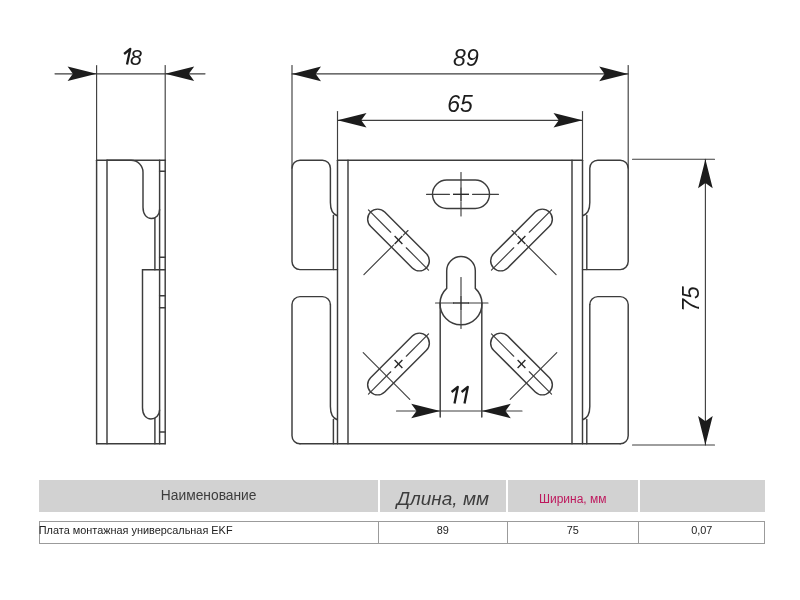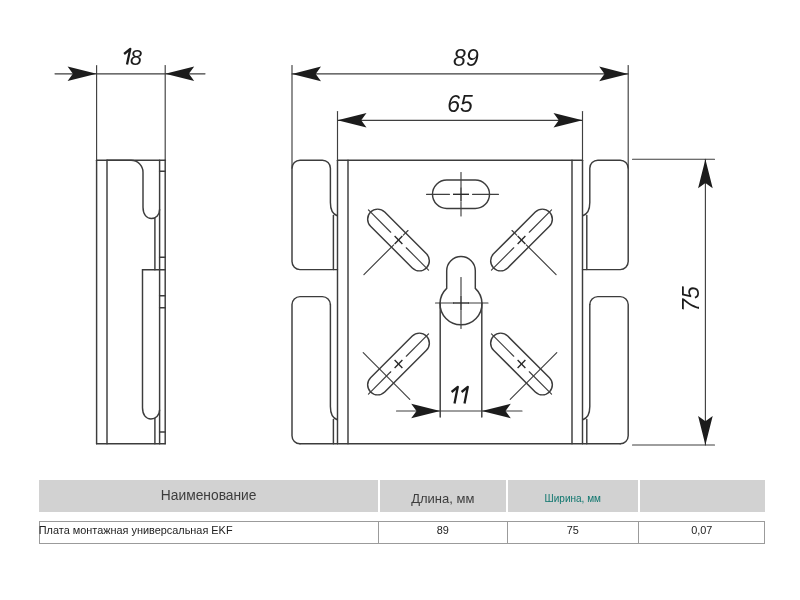--- a/index.html
+++ b/index.html
@@ -248,22 +248,22 @@
         <path d="M705.4,159.2 L698.1,188.2 L705.4,182.89999999999998 L712.6999999999999,188.2 Z" fill="#1c1c1c" stroke="none"></path>
         <path d="M705.4,445 L698.1,416 L705.4,421.3 L712.6999999999999,416 Z" fill="#1c1c1c" stroke="none"></path>
       </g>
 
 <g>
         <text x="699" y="299" transform="rotate(-90 699 299)" font-family="Liberation Sans, sans-serif" font-size="23" font-style="italic" fill="#1c1c1c" text-anchor="middle">75</text>
       </g>
 </svg>
 <div style="position:absolute;left:38.8px;top:479.5px;width:726.2px;height:32px;background:#d2d2d2;"></div>
 <div style="position:absolute;left:38.8px;top:476px;width:339.8px;height:32px;display:flex;align-items:center;justify-content:center;font-size:13.8px;color:#3d3d3d;transform:translateY(2.6px);">Наименование</div>
-<div style="position:absolute;left:378.6px;top:479.5px;width:128.39999999999998px;height:32px;display:flex;align-items:center;justify-content:center;font-size:13px;color:#3d3d3d;transform:translateY(2.6px);">Длина, мм</div>
-<div style="position:absolute;left:507.0px;top:479.5px;width:131.5px;height:32px;display:flex;align-items:center;justify-content:center;font-size:10px;color:#0f766e;transform:translateY(2.6px);">Ширина, мм</div>
+<div style="position:absolute;left:378.6px;top:479.5px;width:128.39999999999998px;height:32px;display:flex;align-items:center;justify-content:center;font-size:19px;color:#3d3d3d;transform:translateY(2.6px);font-style:italic;">Длина, мм</div>
+<div style="position:absolute;left:507.0px;top:479.5px;width:131.5px;height:32px;display:flex;align-items:center;justify-content:center;font-size:12px;color:#be185d;transform:translateY(2.6px);">Ширина, мм</div>
 <div style="position:absolute;left:377.6px;top:479.5px;width:2px;height:32px;background:#fff;"></div>
 <div style="position:absolute;left:506.0px;top:479.5px;width:2px;height:32px;background:#fff;"></div>
 <div style="position:absolute;left:637.5px;top:479.5px;width:2px;height:32px;background:#fff;"></div>
 <div style="position:absolute;left:38.8px;top:520.5px;width:724.2px;height:21.5px;background:#fff;border:1px solid #9b9b9b;"></div>
 <div style="position:absolute;left:38.8px;top:520.5px;width:339.8px;height:23.5px;display:flex;align-items:center;justify-content:flex-start;padding-left:0;font-size:10.9px;color:#222;transform:translateY(-2.2px);">Плата монтажная универсальная EKF</div>
 <div style="position:absolute;left:378.6px;top:520.5px;width:128.39999999999998px;height:23.5px;display:flex;align-items:center;justify-content:center;font-size:10.9px;color:#222;transform:translateY(-2.2px);">89</div>
 <div style="position:absolute;left:507.0px;top:520.5px;width:131.5px;height:23.5px;display:flex;align-items:center;justify-content:center;font-size:10.9px;color:#222;transform:translateY(-2.2px);">75</div>
 <div style="position:absolute;left:638.5px;top:520.5px;width:126.5px;height:23.5px;display:flex;align-items:center;justify-content:center;font-size:10.9px;color:#222;transform:translateY(-2.2px);">0,07</div>
 <div style="position:absolute;left:378.1px;top:520.5px;width:1px;height:23.5px;background:#9b9b9b;"></div>
 <div style="position:absolute;left:506.5px;top:520.5px;width:1px;height:23.5px;background:#9b9b9b;"></div>

